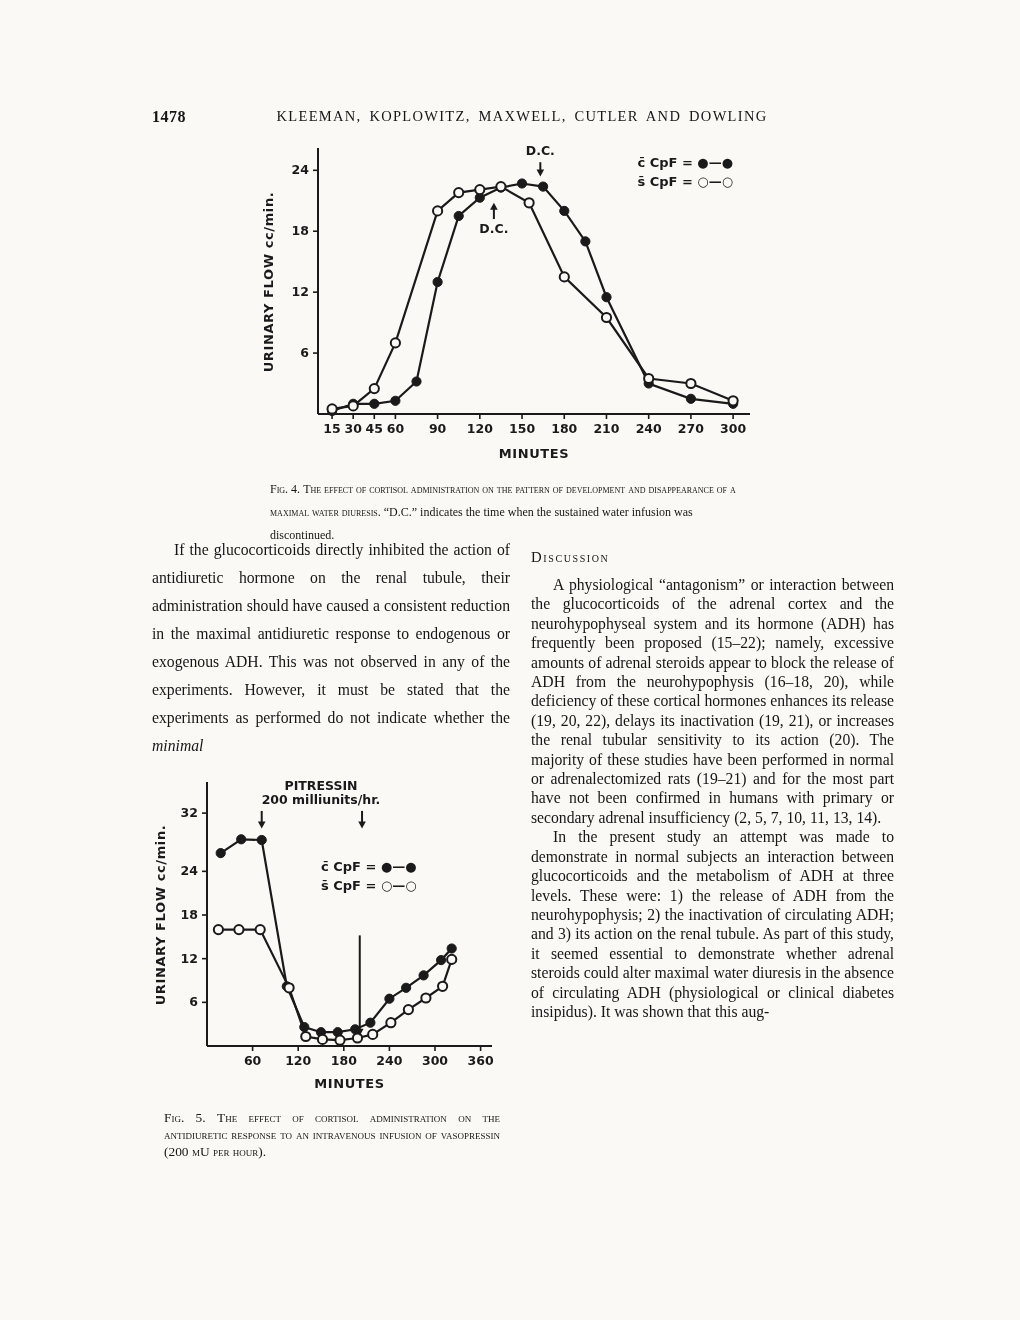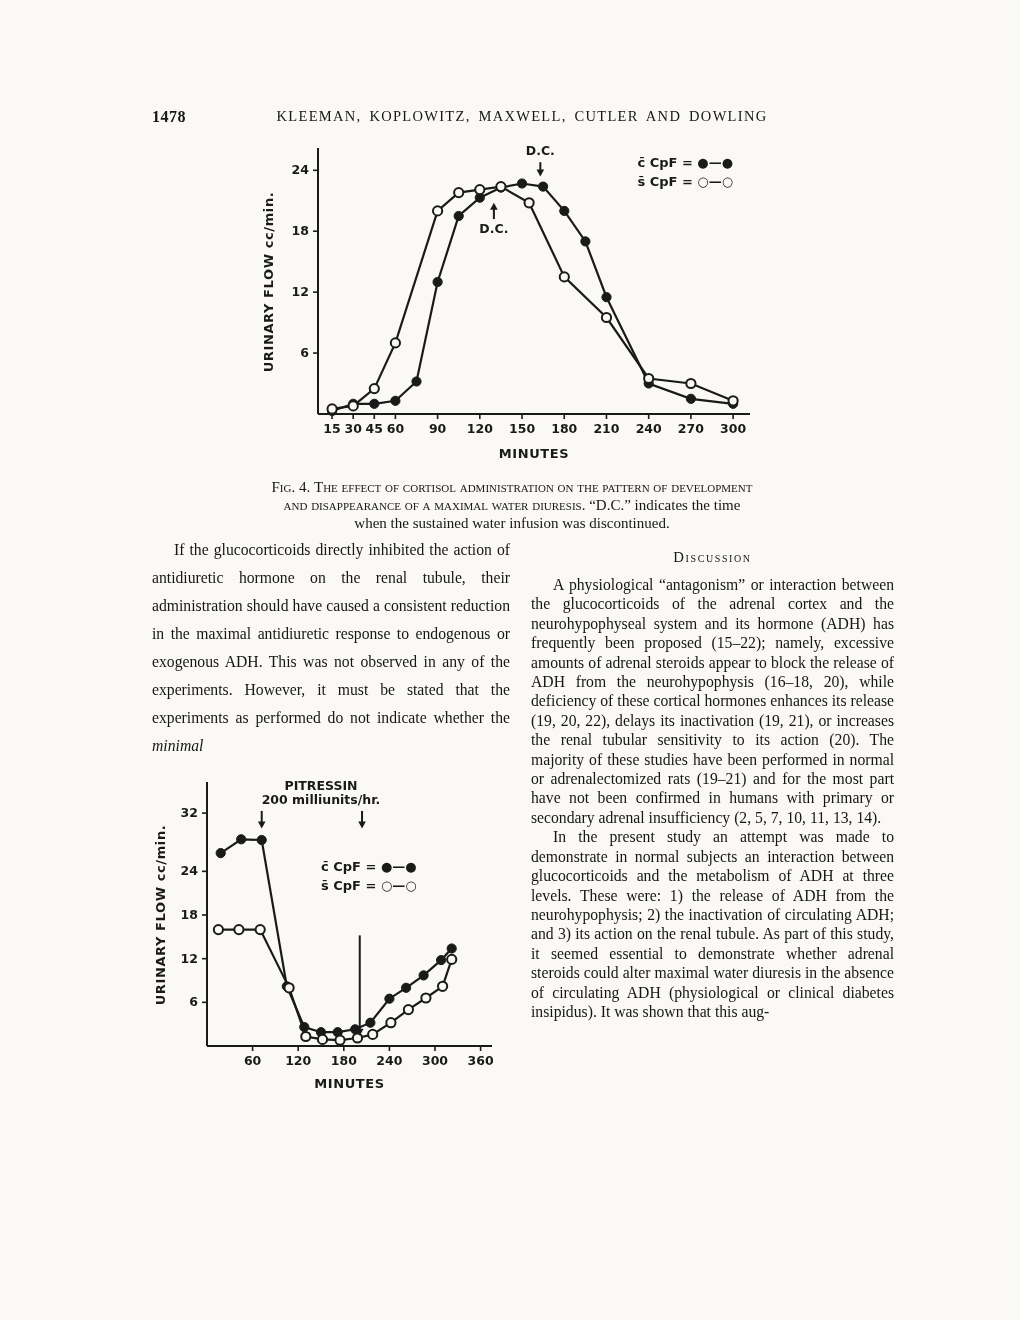--- a/index.html
+++ b/index.html
@@ -7,31 +7,31 @@
   .page{position:relative;width:1020px;height:1320px;background:#faf9f5;
         font-family:"Liberation Serif",serif;color:#161616;overflow:hidden}
 
   .page-head{position:absolute;top:108px;left:152px;width:740px;height:22px}
   .page-num{position:absolute;left:0;top:0;font-size:16px;font-weight:700;letter-spacing:.5px}
   .running-head{position:absolute;left:0;right:0;text-align:center;font-size:14.5px;
                 letter-spacing:1.3px;word-spacing:3px}
 
   figure{margin:0}
   .fig4-wrap{position:absolute;left:260px;top:136px;width:505px}
-  .fig4-caption{margin:8px 0 0 10px;width:484px;font-size:15px;line-height:18px;text-align:center}
+  .fig4-caption{margin:8px 0 0 10px;width:484px;font-size:12px;line-height:23px;}
   .sc{font-variant:small-caps}
 
   .left-col{position:absolute;left:152px;top:536px;width:358px}
   .right-col{position:absolute;left:531px;top:536px;width:363px}
   .body-para{margin:0;font-size:15.7px;line-height:28px;text-align:justify}
   .right-col .body-para{line-height:19.4px}
   .indent{text-indent:22px}
   .subhead{margin:0 0 3px 0;font-size:15.7px;line-height:21px;font-weight:400;font-style:italic;
            padding-left:20px;text-indent:-20px}
-  .discussion-head{margin:13px 0 9px;text-align:center;font-size:14.8px;font-weight:400;
+  .discussion-head{margin:13px 0 9px;text-align:left;font-size:14.8px;font-weight:400;
                    letter-spacing:1.6px;font-variant:small-caps}
 
   .fig5-wrap{margin-top:14px}
   .fig5-caption{margin:9px 0 0 12px;width:336px;font-size:13.4px;line-height:17.2px;text-align:justify}
 
   
   .ctick{font:700 12.5px "DejaVu Sans",sans-serif;fill:#1a1a1a}
   .caxis{font:700 13px "DejaVu Sans",sans-serif;fill:#1a1a1a;letter-spacing:.6px}
   .clegend{font:700 13px "DejaVu Sans",sans-serif;fill:#1a1a1a}
   .cannot{font:700 12.5px "DejaVu Sans",sans-serif;fill:#1a1a1a}
@@ -194,20 +194,21 @@
           <text x="169" y="116.33333333333334" class="clegend">s̄ CpF = ○—○</text>
           <text x="169" y="15.822222222222194" text-anchor="middle" class="cannot">PITRESSIN</text>
           <text x="169" y="30.377777777777766" text-anchor="middle" class="cannot">200 milliunits/hr.</text>
           <line x1="109.72" y1="36.927777777777806" x2="109.72" y2="48.394444444444474" stroke="#1a1a1a" stroke-width="2"></line>
           <polygon points="105.92,47.394444444444474 113.52,47.394444444444474 109.72,54.394444444444474" fill="#1a1a1a"></polygon>
           <line x1="210.04000000000002" y1="36.927777777777806" x2="210.04000000000002" y2="48.394444444444474" stroke="#1a1a1a" stroke-width="2"></line>
           <polygon points="206.24,47.394444444444474 213.84000000000003,47.394444444444474 210.04000000000002,54.394444444444474" fill="#1a1a1a"></polygon>
           <line x1="207.76000000000002" y1="161.3777777777778" x2="207.76000000000002" y2="255.81111111111113" stroke="#1a1a1a" stroke-width="2"></line>
           <polygon points="203.96,254.81111111111113 211.56000000000003,254.81111111111113 207.76000000000002,261.81111111111113" fill="#1a1a1a"></polygon>
         </svg>
+      <figcaption class="fig5-caption"><span class="sc">Fig. 5.</span> <span class="sc">The effect of cortisol administration on the antidiuretic response to an intravenous infusion of vasopressin (200 mU per hour).</span></figcaption>
     </figure>
   </div>
 
   <div class="right-col">
     <h4 class="discussion-head">Discussion</h4>
     <p class="body-para indent">A physiological “antagonism” or interaction between the glucocorticoids of the adrenal cortex and the neurohypophyseal system and its hormone (ADH) has frequently been proposed (15–22); namely, excessive amounts of adrenal steroids appear to block the release of ADH from the neurohypophysis (16–18, 20), while deficiency of these cortical hormones enhances its release (19, 20, 22), delays its inactivation (19, 21), or increases the renal tubular sensitivity to its action (20). The majority of these studies have been performed in normal or adrenalectomized rats (19–21) and for the most part have not been confirmed in humans with primary or secondary adrenal insufficiency (2, 5, 7, 10, 11, 13, 14).</p>
     <p class="body-para indent">In the present study an attempt was made to demonstrate in normal subjects an interaction between glucocorticoids and the metabolism of ADH at three levels. These were: 1) the release of ADH from the neurohypophysis; 2) the inactivation of circulating ADH; and 3) its action on the renal tubule. As part of this study, it seemed essential to demonstrate whether adrenal steroids could alter maximal water diuresis in the absence of circulating ADH (physiological or clinical diabetes insipidus). It was shown that this aug-</p>
   </div>
 
 </div>

